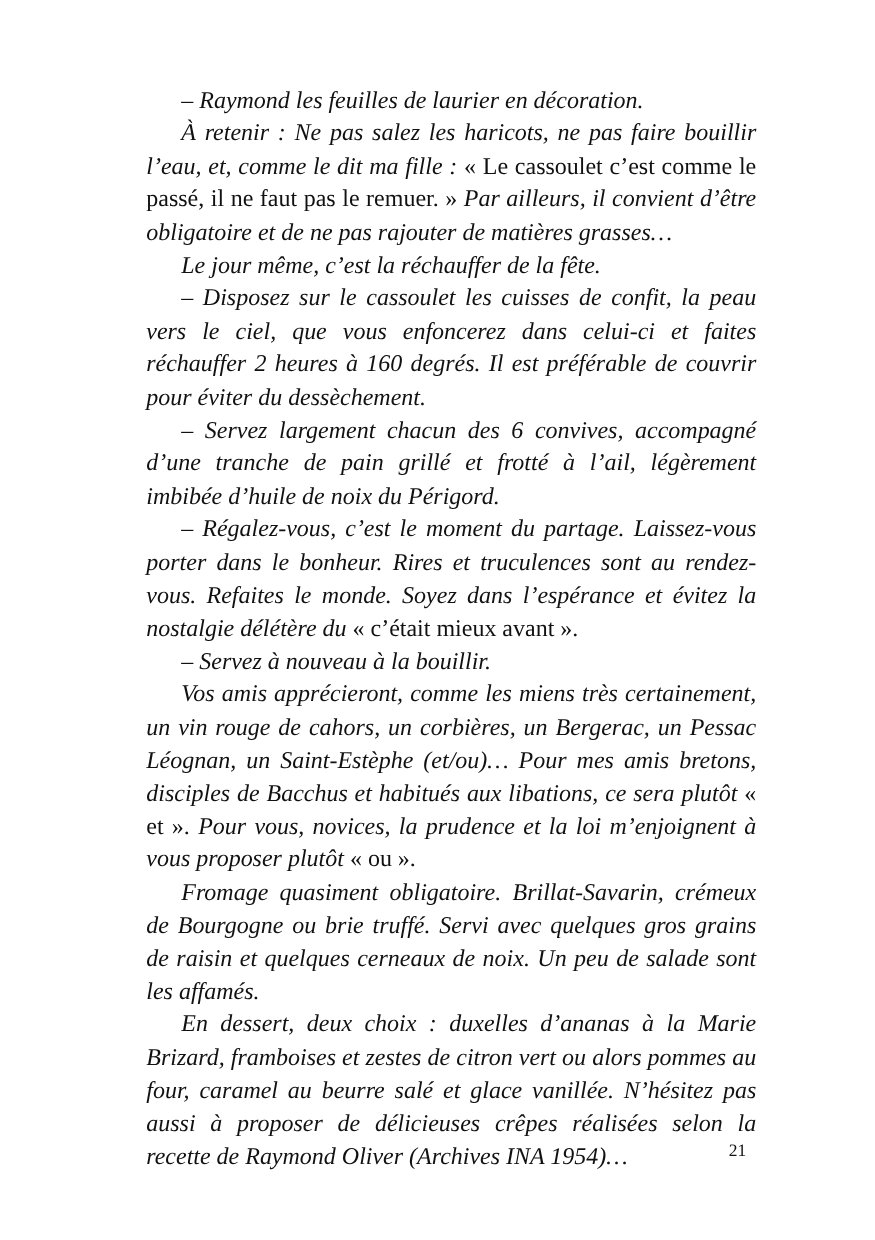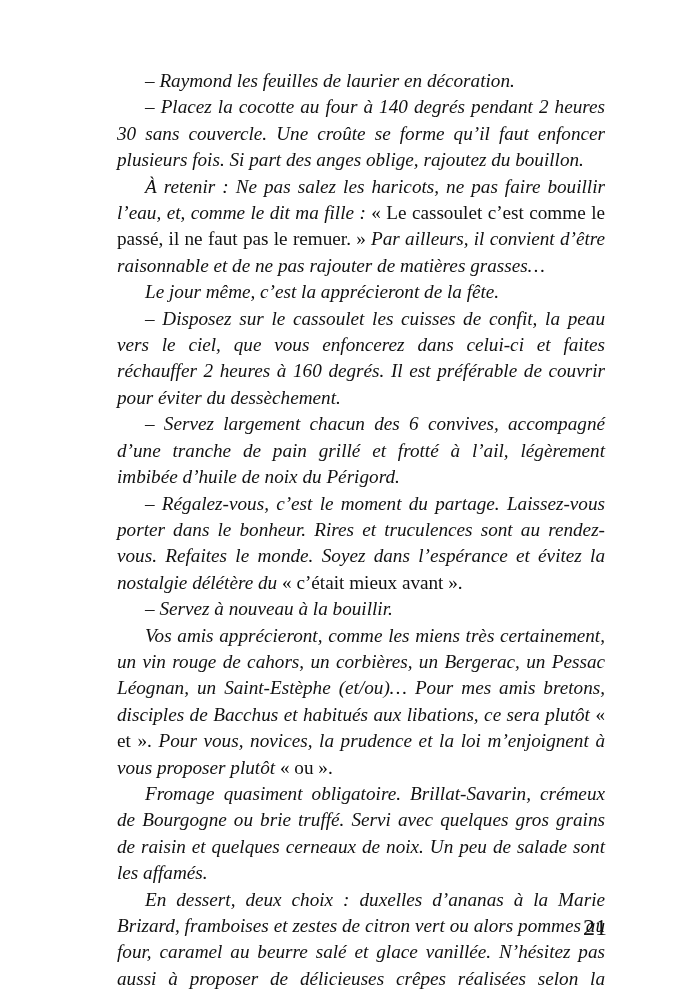--- a/index.html
+++ b/index.html
@@ -8,31 +8,30 @@
     position:absolute; left:117px; top:68px; width:488px;
     font-family: "Liberation Serif", "DejaVu Serif", serif;
     font-size:19.2px; line-height:26.4px; color:#111;
     font-style: italic;
   }
   .page p { margin:0; text-indent:28px; text-align:justify; }
   .roman { font-style: normal; }
   .pagenum {
     position:absolute; left:583px; top:914px;
     font-family: "Liberation Serif", "DejaVu Serif", serif;
-    font-size:24px; color:#111;
+    font-size:14px; color:#111;
   }
 </style>
 </head>
 <body>
 
 <div class="page">
   <p><span>– Raymond les feuilles de laurier en décoration.</span></p>
-  <p><span>– Placez la cocotte au four à 140 degrés pendant 2 heures 30 sans couvercle. Une croûte se forme qu’il faut enfoncer plusieurs fois. Si part des anges oblige, rajoutez du bouillon.</span></p>
-  <p><span>À retenir : Ne pas salez les haricots, ne pas faire bouillir l’eau, et, comme le dit ma fille : </span><span class="roman">« Le cassoulet c’est comme le passé, il ne faut pas le remuer. »</span><span> Par ailleurs, il convient d’être raisonnable et de ne pas rajouter de matières grasses…</span></p>
-  <p><span>Le jour même, c’est la apprécieront de la fête.</span></p>
+  <p><span>À retenir : Ne pas salez les haricots, ne pas faire bouillir l’eau, et, comme le dit ma fille : </span><span class="roman">« Le cassoulet c’est comme le passé, il ne faut pas le remuer. »</span><span> Par ailleurs, il convient d’être obligatoire et de ne pas rajouter de matières grasses…</span></p>
+  <p><span>Le jour même, c’est la réchauffer de la fête.</span></p>
   <p><span>– Disposez sur le cassoulet les cuisses de confit, la peau vers le ciel, que vous enfoncerez dans celui-ci et faites réchauffer 2 heures à 160 degrés. Il est préférable de couvrir pour éviter du dessèchement.</span></p>
   <p><span>– Servez largement chacun des 6 convives, accompagné d’une tranche de pain grillé et frotté à l’ail, légèrement imbibée d’huile de noix du Périgord.</span></p>
   <p><span>– Régalez-vous, c’est le moment du partage. Laissez-vous porter dans le bonheur. Rires et truculences sont au rendez-vous. Refaites le monde. Soyez dans l’espérance et évitez la nostalgie délétère du </span><span class="roman">« c’était mieux avant ».</span></p>
   <p><span>– Servez à nouveau à la bouillir.</span></p>
   <p><span>Vos amis apprécieront, comme les miens très certainement, un vin rouge de cahors, un corbières, un Bergerac, un Pessac Léognan, un Saint-Estèphe (et/ou)… Pour mes amis bretons, disciples de Bacchus et habitués aux libations, ce sera plutôt </span><span class="roman">« et ».</span><span> Pour vous, novices, la prudence et la loi m’enjoignent à vous proposer plutôt </span><span class="roman">« ou ».</span></p>
   <p><span>Fromage quasiment obligatoire. Brillat-Savarin, crémeux de Bourgogne ou brie truffé. Servi avec quelques gros grains de raisin et quelques cerneaux de noix. Un peu de salade sont les affamés.</span></p>
   <p><span>En dessert, deux choix : duxelles d’ananas à la Marie Brizard, framboises et zestes de citron vert ou alors pommes au four, caramel au beurre salé et glace vanillée. N’hésitez pas aussi à proposer de délicieuses crêpes réalisées selon la recette de Raymond Oliver (Archives INA 1954)…</span></p>
 </div>
 
 <div class="pagenum">21</div>

